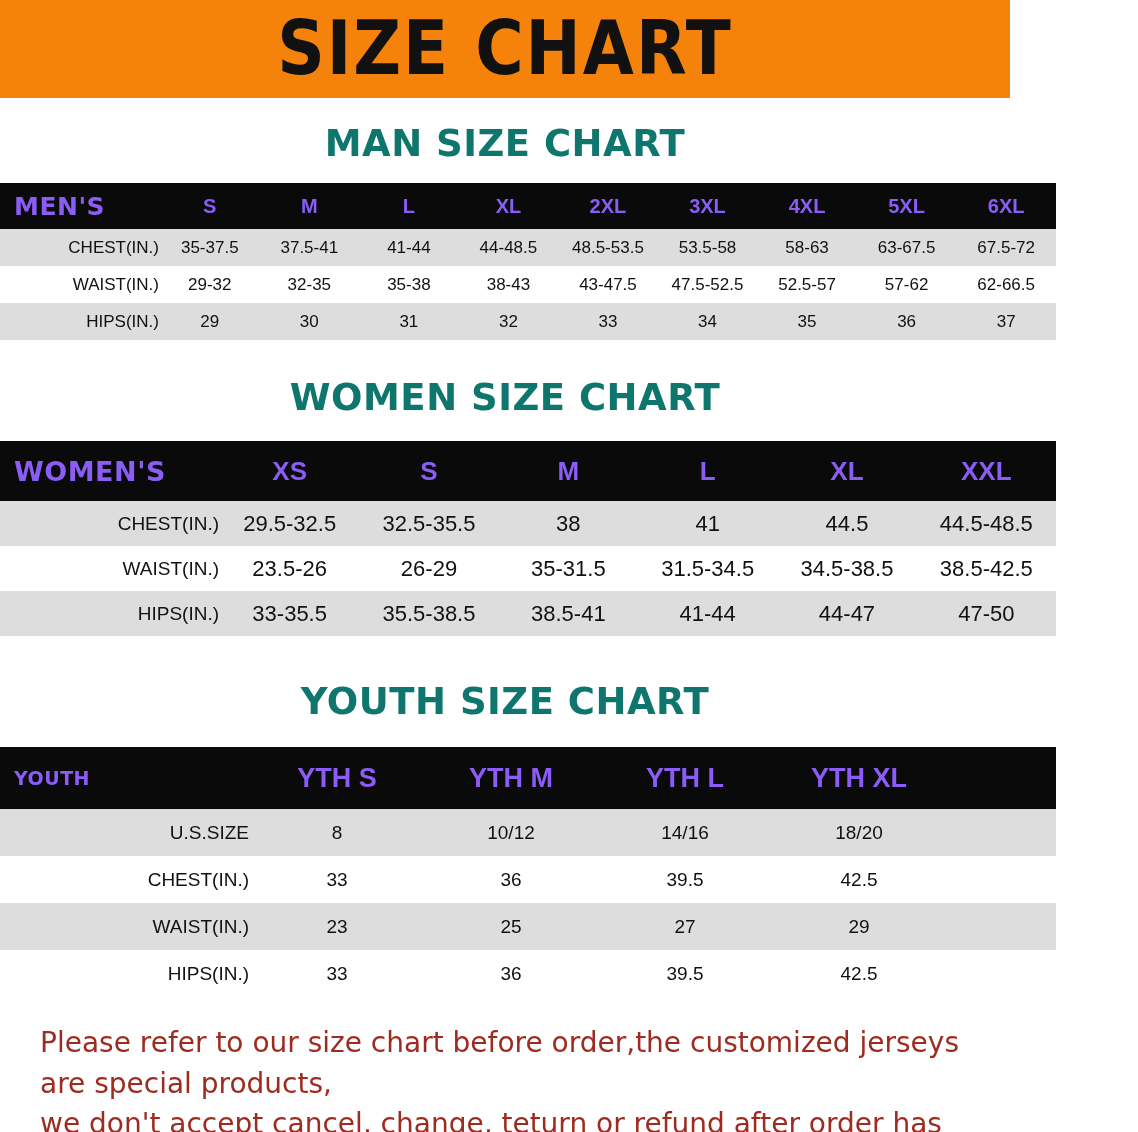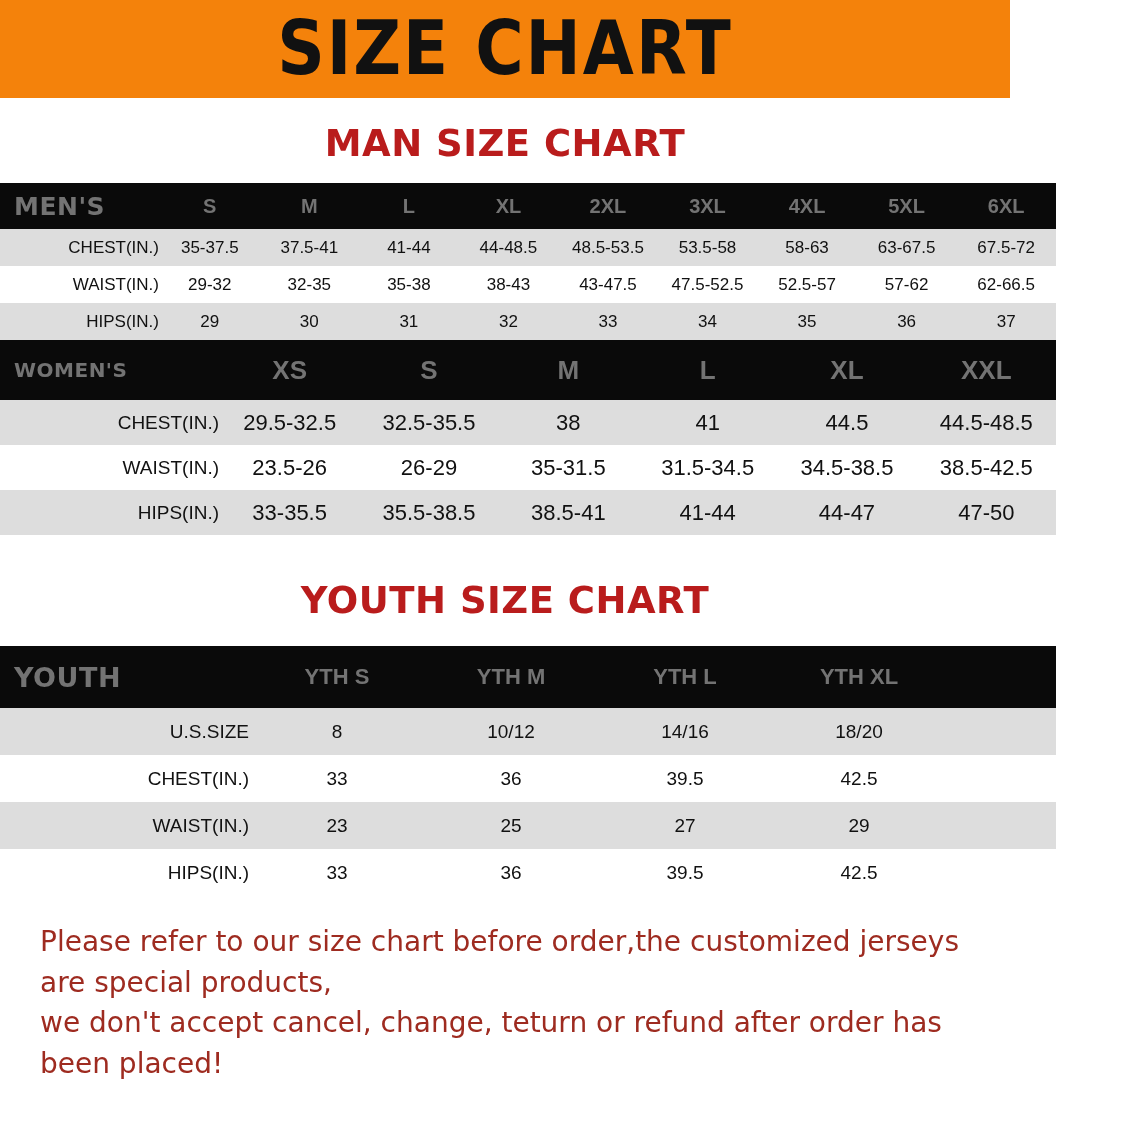--- a/index.html
+++ b/index.html
@@ -40,39 +40,39 @@
     transform: scaleY(1.12);
   }
 
   
   .section-title {
     text-align: center;
     font-family: "DejaVu Sans", sans-serif;
     font-weight: bold;
     font-size: 37px;
     letter-spacing: 0.5px;
-    color: #b91c1c;
+    color: #0f766e;
   }
   .t-man   { margin-top: 24px; margin-bottom: 18px; }
   .t-women { margin-top: 36px; margin-bottom: 22px; }
   .t-youth { margin-top: 44px; margin-bottom: 24px; }
 
   
   table {
     border-collapse: collapse;
     margin: 0 auto;
     table-layout: fixed;
   }
   table.men   { width: 1056px; }
   table.women { width: 1056px; }
   table.youth { width: 1056px; }
 
   thead th {
     background: #0a0a0a;
-    color: #737373;
+    color: #8b5cf6;
     font-weight: bold;
     text-align: center;
     vertical-align: middle;
   }
   thead th.rowlabel {
     text-align: left;
     padding-left: 14px;
     font-family: "DejaVu Sans", sans-serif;
     letter-spacing: 0.5px;
   }
@@ -90,27 +90,27 @@
   tr.plain td { background: #ffffff; }
 
   
   table.men thead th { height: 44px; font-size: 20px; }
   table.men thead th.rowlabel { font-size: 25px; }
   table.men tbody td { height: 35px; font-size: 17px; }
   table.men tbody td.rowlabel { font-size: 17px; }
 
   
   table.women thead th { height: 58px; font-size: 26px; }
-  table.women thead th.rowlabel { font-size: 20px; }
+  table.women thead th.rowlabel { font-size: 27px; }
   table.women tbody td { height: 43px; font-size: 22px; }
   table.women tbody td.rowlabel { font-size: 19px; }
 
   
-  table.youth thead th { height: 60px; font-size: 22px; }
-  table.youth thead th.rowlabel { font-size: 27px; }
+  table.youth thead th { height: 60px; font-size: 27px; }
+  table.youth thead th.rowlabel { font-size: 19px; }
   table.youth tbody td { height: 45px; font-size: 19px; }
   table.youth tbody td.rowlabel { font-size: 19px; }
 
   
   .note {
     margin: 26px 40px 0 40px;
     color: #9e2b20;
     font-size: 28px;
     line-height: 1.45;
     text-align: left;
@@ -179,20 +179,21 @@
         <td>32</td>
         <td>33</td>
         <td>34</td>
         <td>35</td>
         <td>36</td>
         <td>37</td>
       </tr>
     </tbody>
   </table>
 
+  <div class="section-title t-women">WOMEN SIZE CHART</div>
   <table class="women">
     <colgroup>
       <col style="width:220px">
       <col span="6">
     </colgroup>
     <thead>
       <tr>
         <th class="rowlabel">WOMEN'S</th>
         <th>XS</th>
         <th>S</th>

